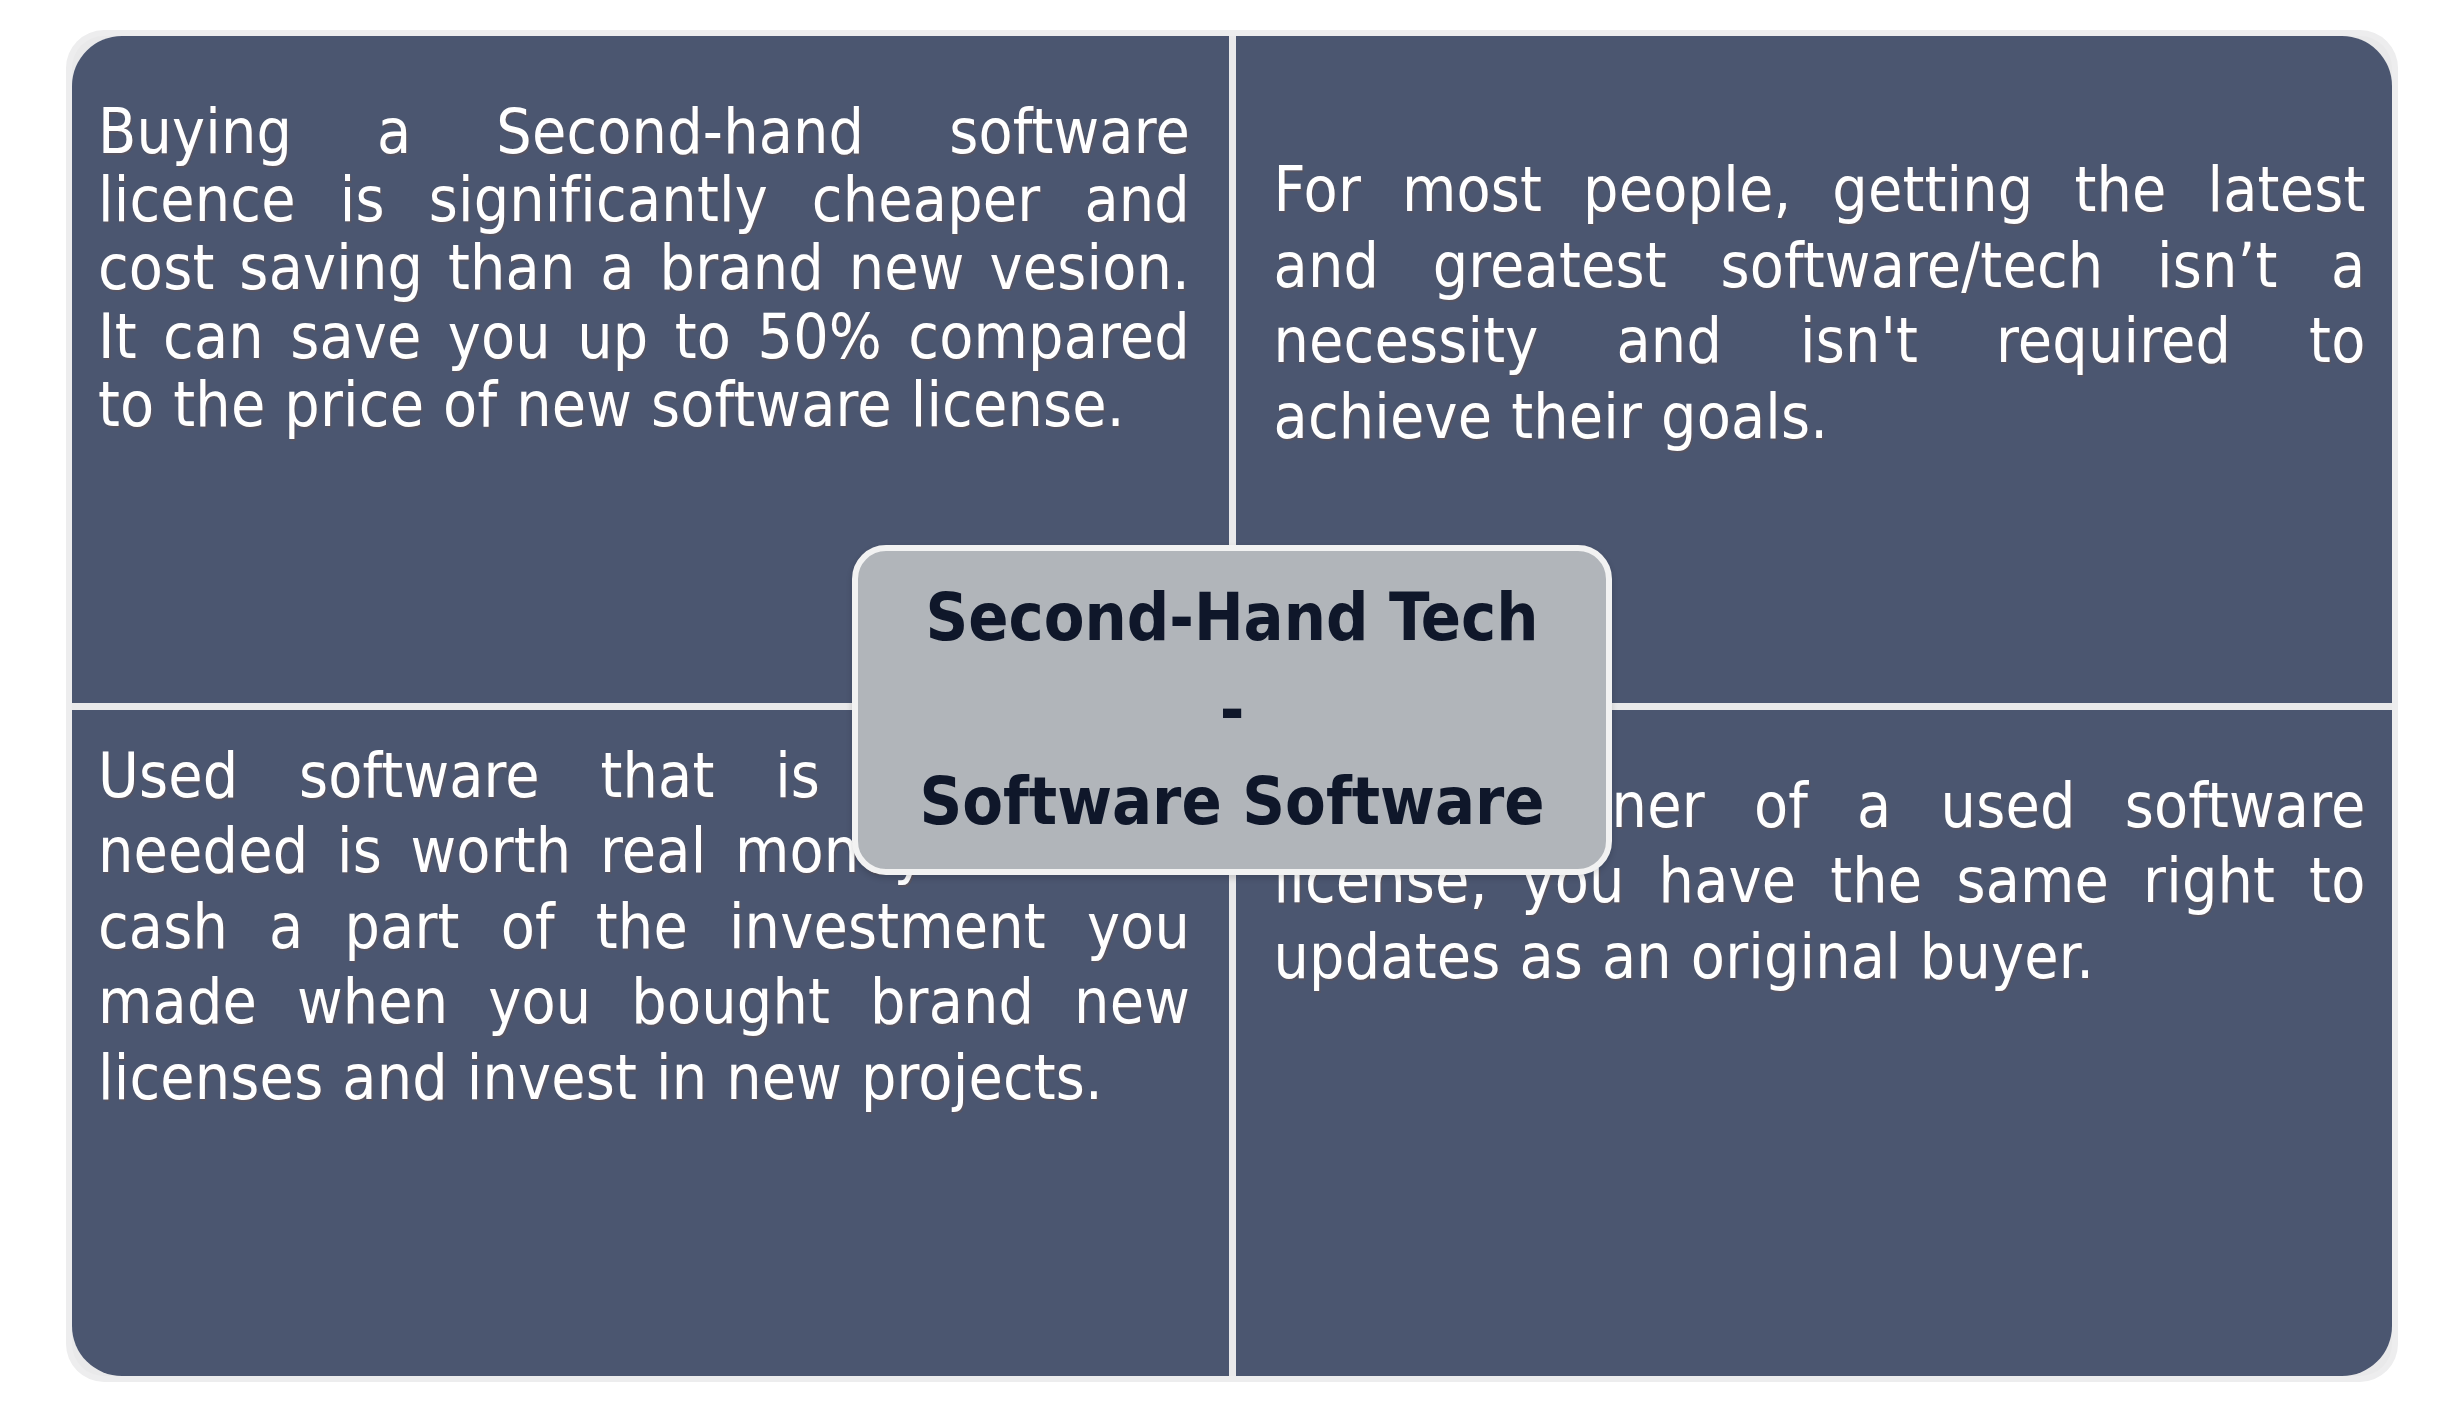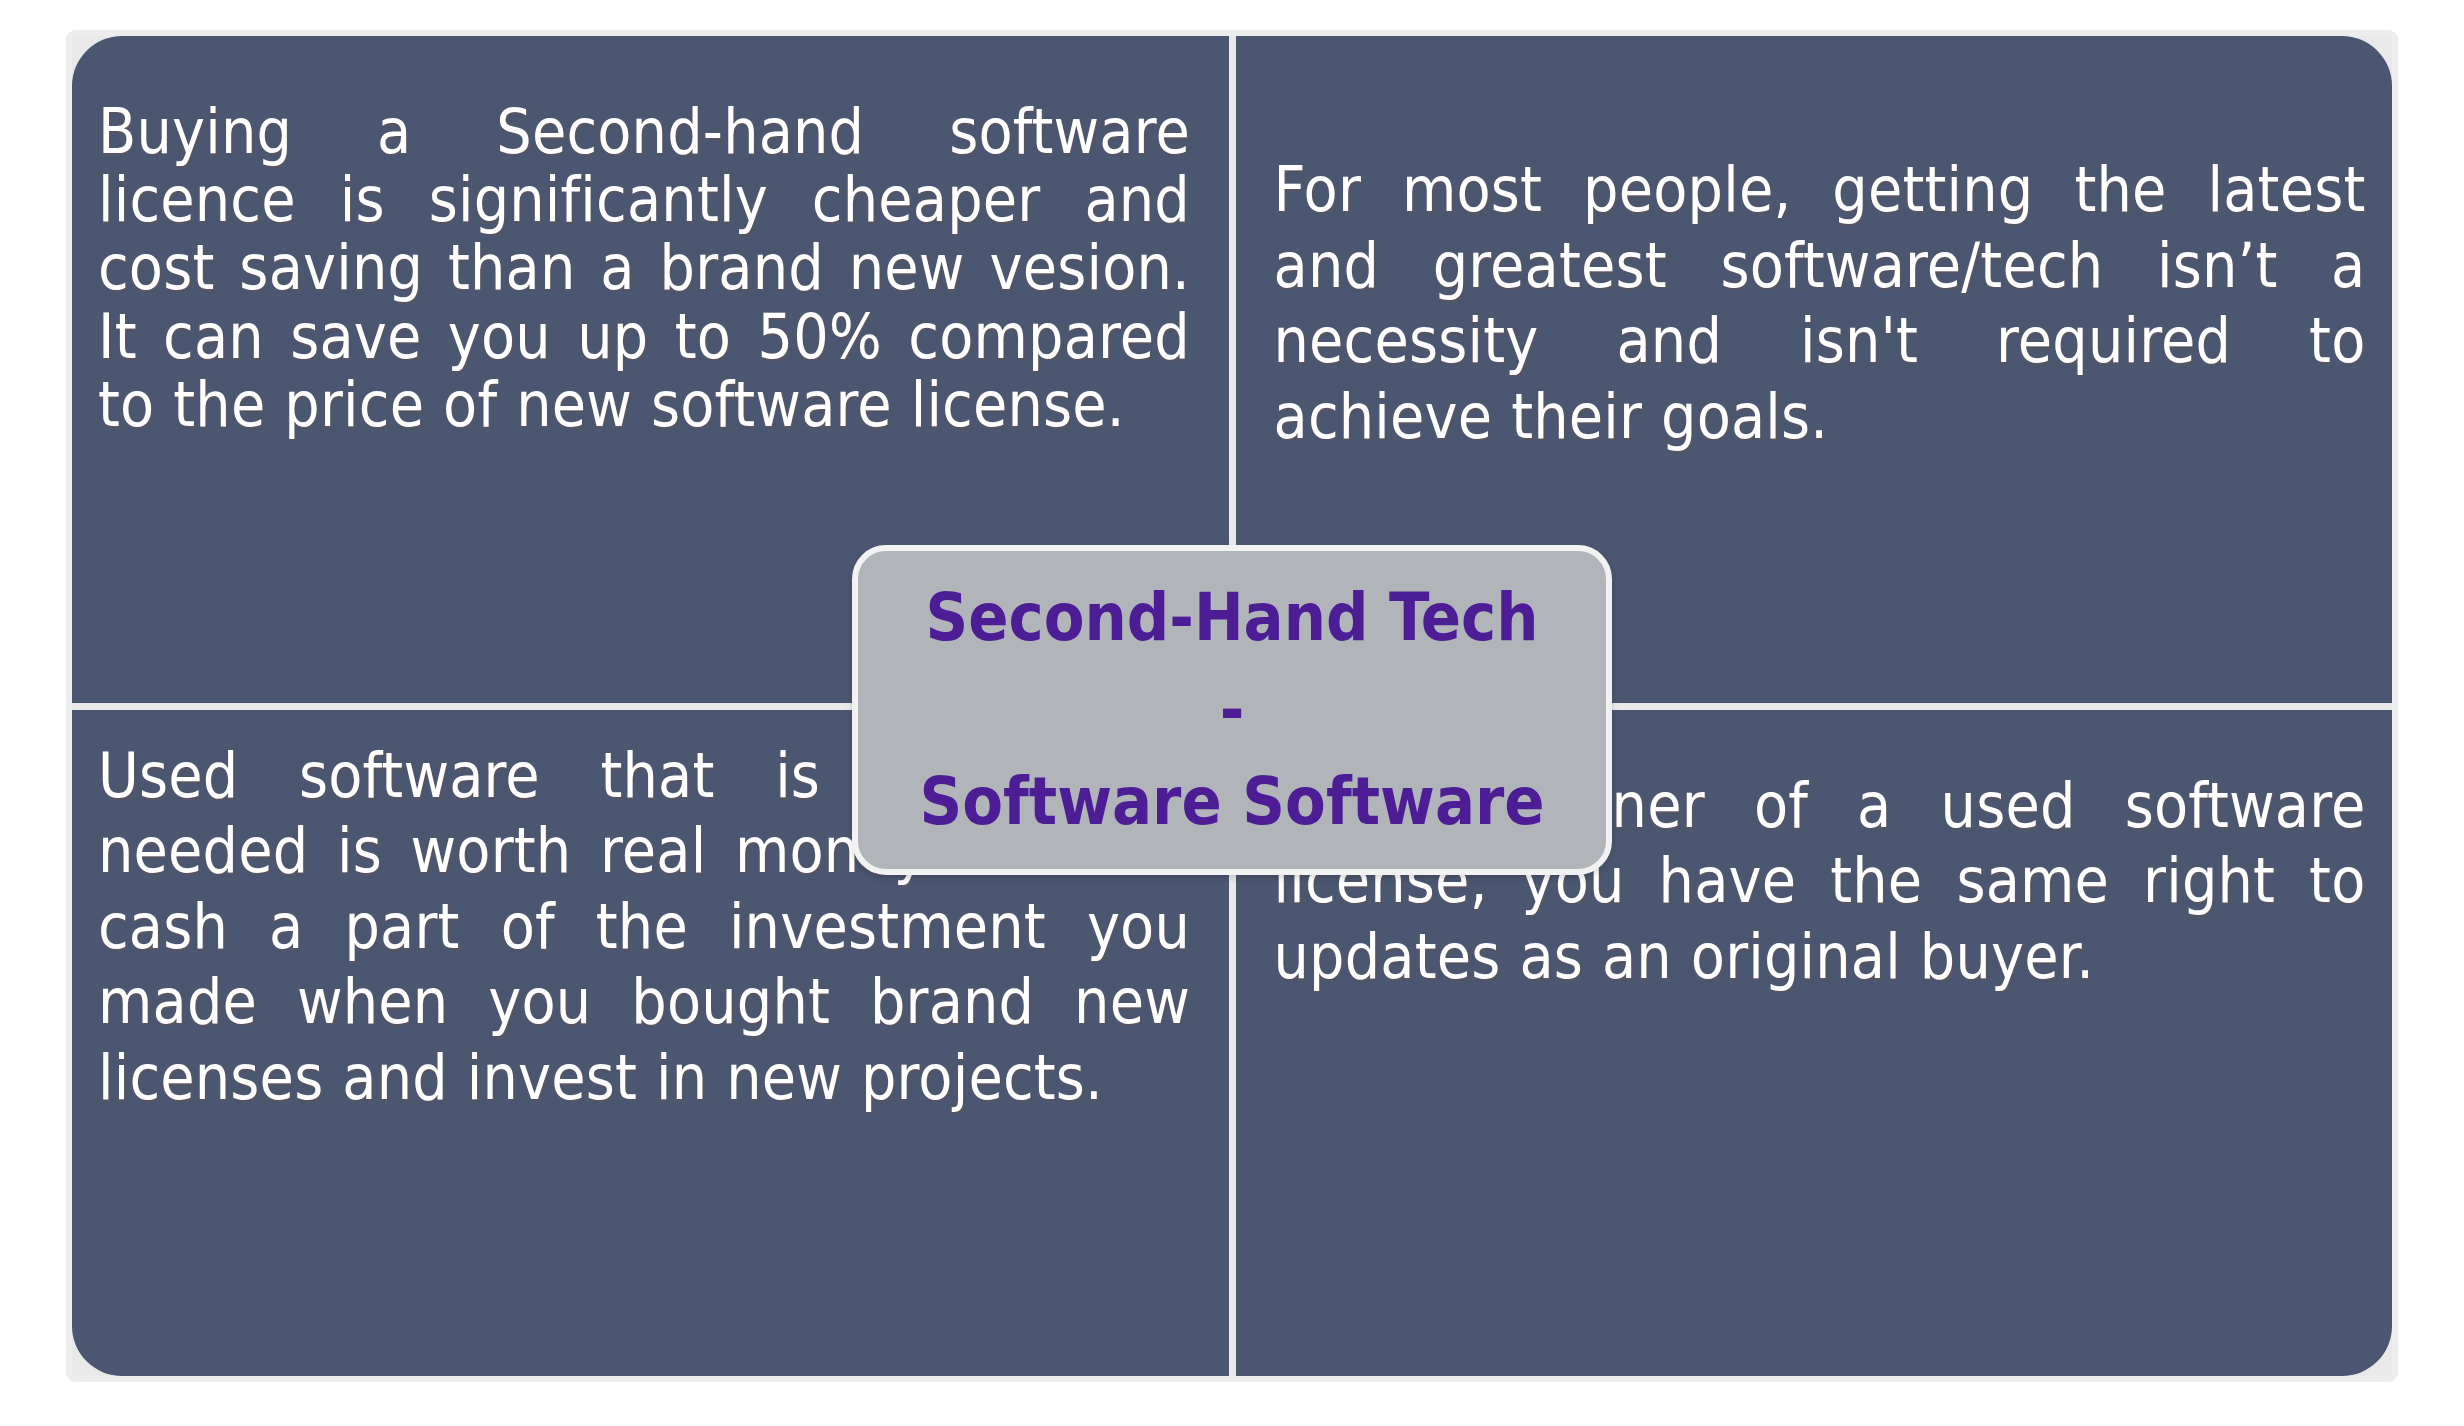--- a/index.html
+++ b/index.html
@@ -22,21 +22,21 @@
     background: #ffffff;
   }
 
   
   .quad-shape {
     position: absolute;
     left: 72px;
     top: 36px;
     width: 2320px;
     height: 1340px;
-    border-radius: 4px;
+    border-radius: 32px;
     background: #e9e9ea;          
     box-shadow: 0 0 0 6px #ededee;
     overflow: hidden;
     display: grid;
     grid-template-columns: 1fr 1fr;
     grid-template-rows: 1fr 1fr;
     column-gap: 7px;
     row-gap: 7px;
   }
 
@@ -107,21 +107,21 @@
     box-sizing: border-box;
     display: flex;
     flex-direction: column;
     align-items: center;
     justify-content: center;
     box-shadow: 0 3px 6px rgba(0,0,0,0.16);
     z-index: 5;
   }
 
   .center-line {
-    color: #4c1d95;
+    color: #0f172a;
     font-weight: 700;
     font-size: 66px;
     line-height: 1.0;
     text-align: left;
     white-space: nowrap;
     letter-spacing: 0px;
   }
   .center-line-dash {
     font-size: 66px;
     font-weight: 700;

